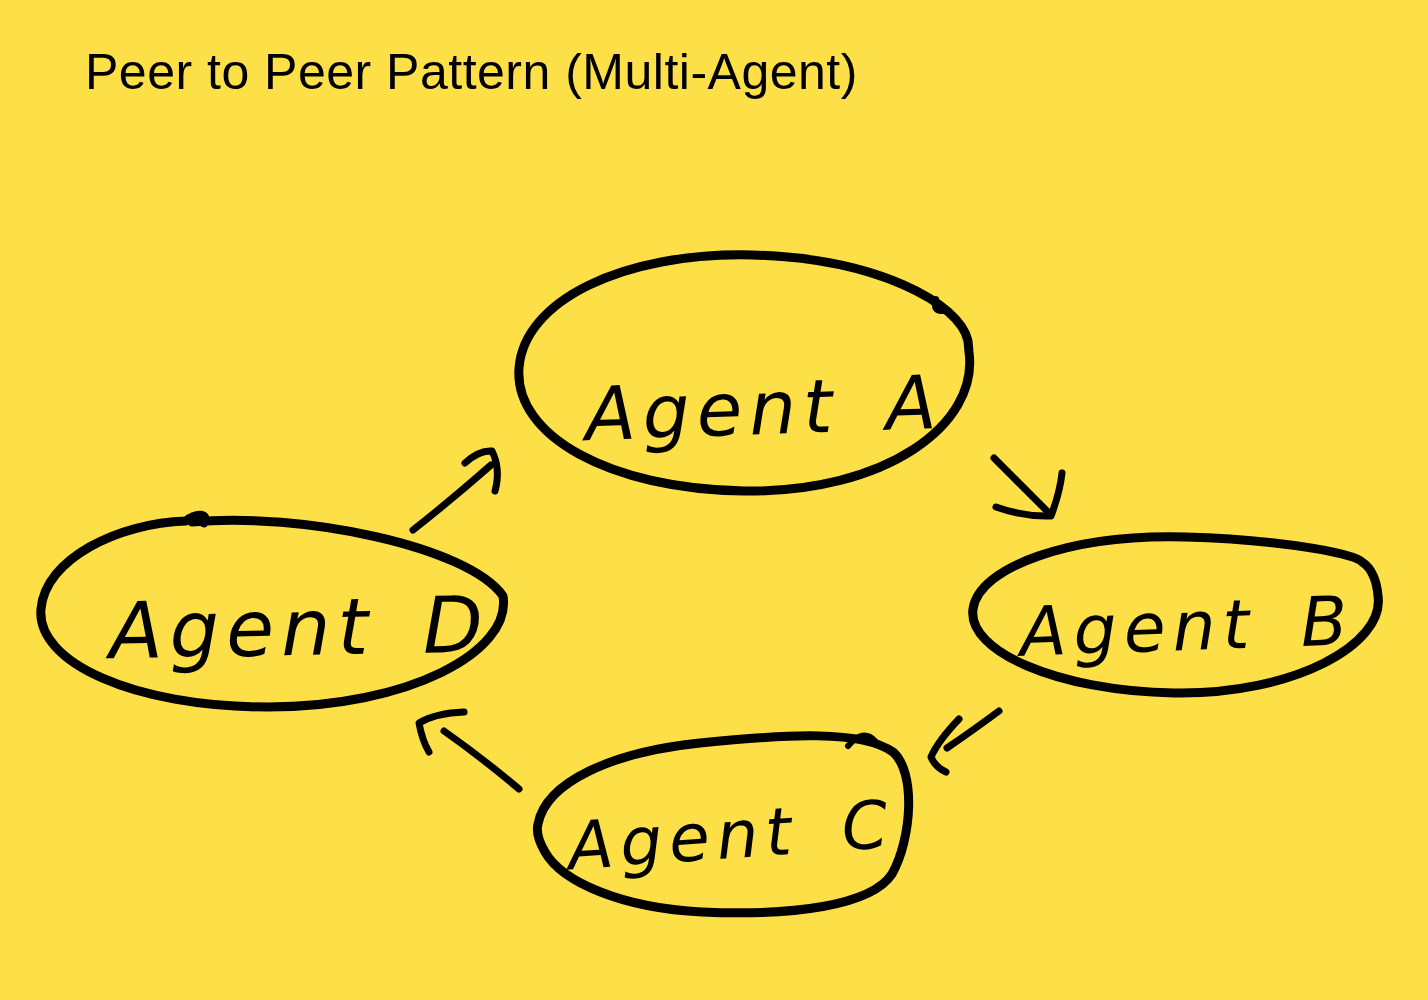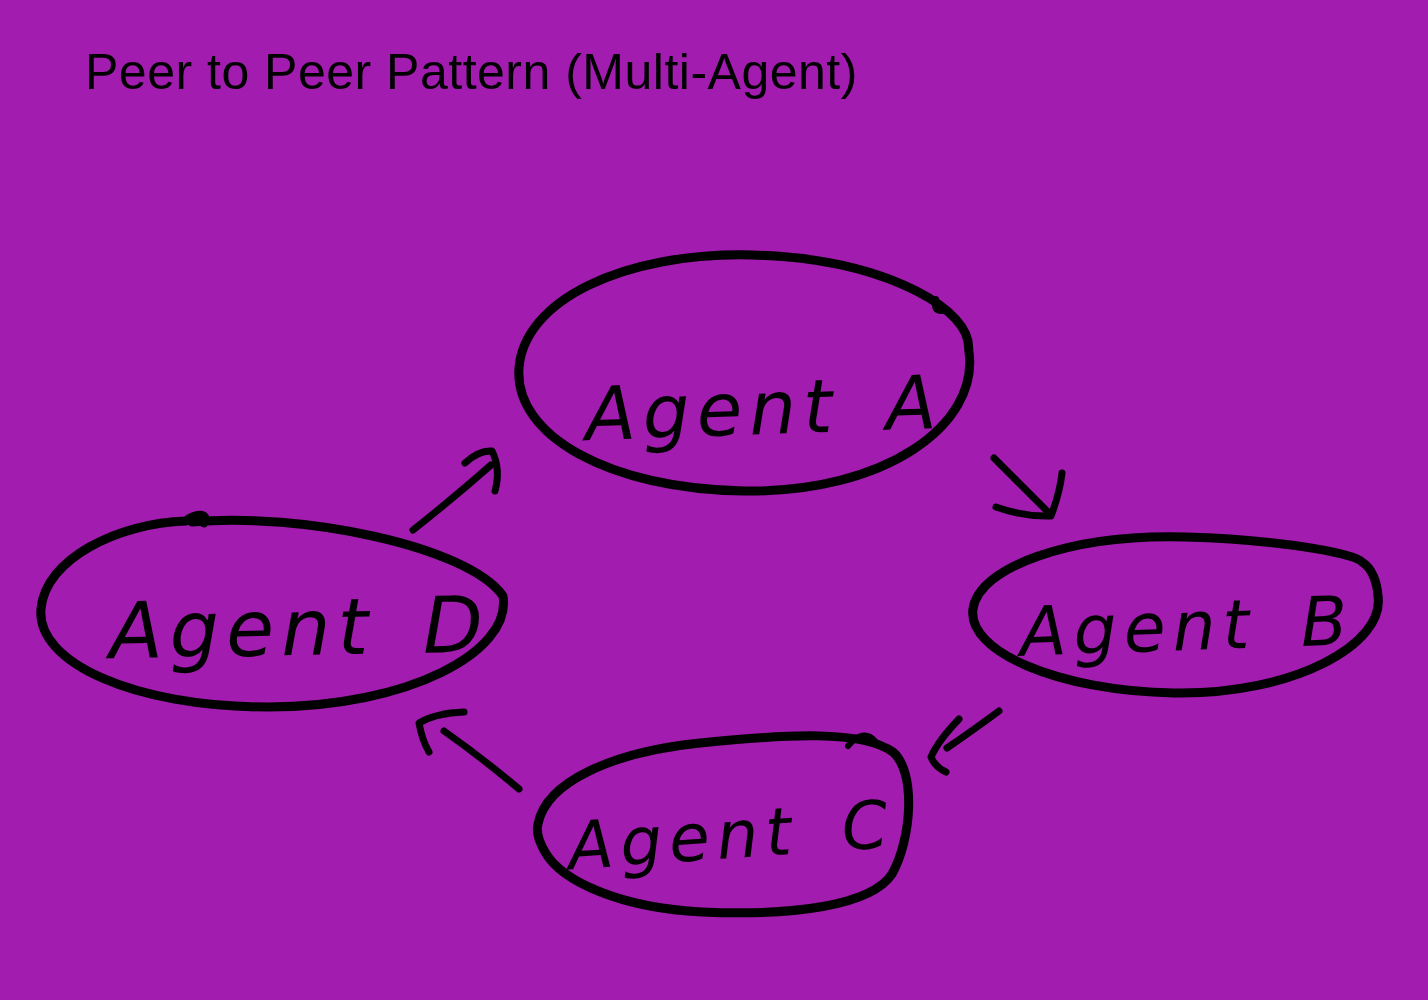--- a/index.html
+++ b/index.html
@@ -4,21 +4,21 @@
 <style>
   html, body {
     margin: 0;
     padding: 0;
     background: #ffffff;
   }
   .page {
     position: relative;
     width: 1428px;
     height: 1000px;
-    background: #a21caf;
+    background: #fde047;
     overflow: hidden;
     font-family: "Liberation Sans", sans-serif;
   }
   .title {
     position: absolute;
     left: 85px;
     top: 44px;
     font-size: 50px;
     line-height: 1.15;
     color: #000000;

